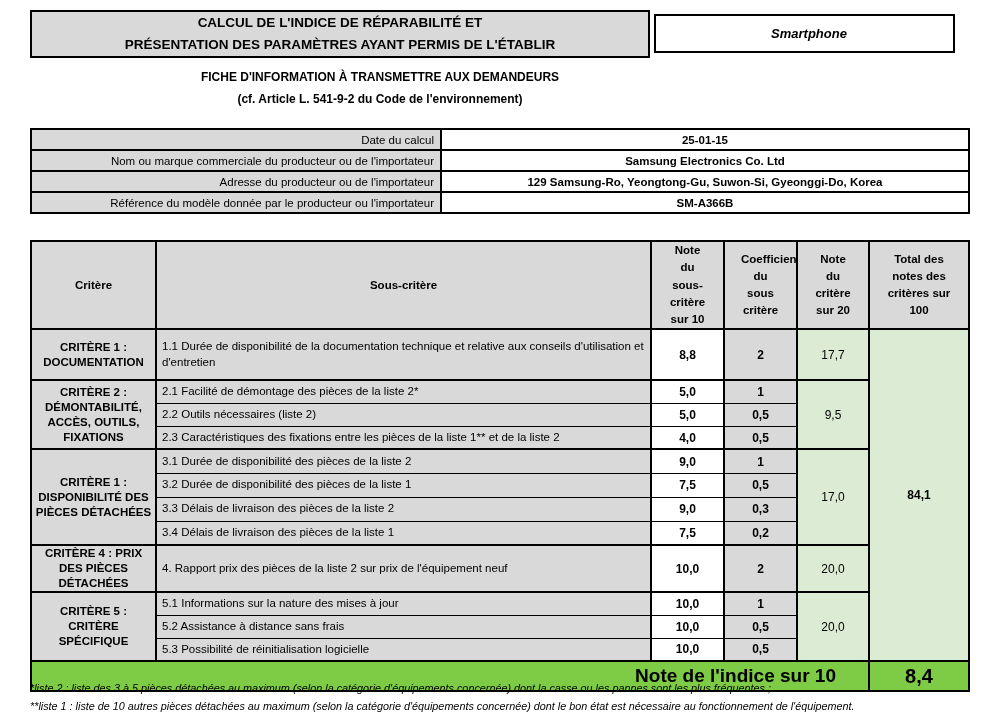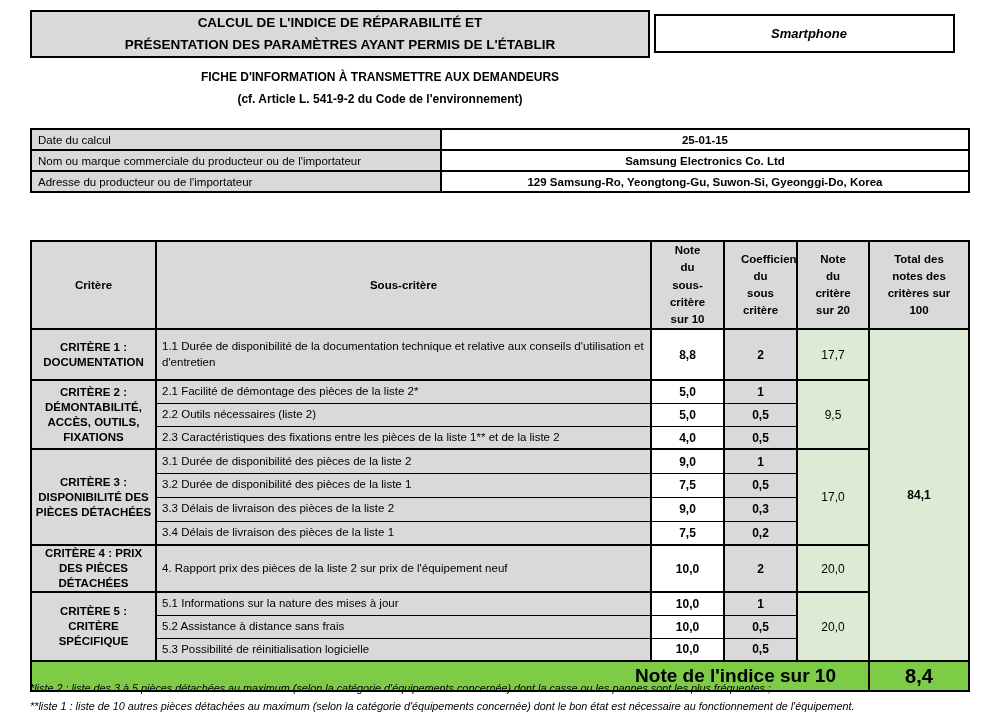--- a/index.html
+++ b/index.html
@@ -26,21 +26,21 @@
     position: absolute; left: 30px; top: 67px; width: 700px;
     text-align: center; font-weight: 700; font-size: 12px; line-height: 1.8;
   }
   table { border-collapse: collapse; table-layout: fixed; }
   .info-table {
     position: absolute; left: 30px; top: 128px; width: 938px;
     border: 2px solid #000;
   }
   .info-table td {
     border: 2px solid #000; height: 21px;
-    font-size: 11.5px; padding: 0 6px; overflow: hidden;
+    font-size: 11.5px; padding: 0 6px; overflow: hidden; text-align: right;
   }
   .info-table td.il { background: var(--gray, #d9d9d9); }
   .info-table td.iv { text-align: center; font-weight: 700; }
 
   .main-table {
     position: absolute; left: 30px; top: 240px; width: 938px;
     border: 2px solid #000;
   }
   .main-table th, .main-table td {
     border: 1px solid #000;
@@ -108,20 +108,24 @@
       <td class="iv">25-01-15</td>
     </tr>
     <tr>
       <td class="il">Nom ou marque commerciale du producteur ou de l'importateur</td>
       <td class="iv">Samsung Electronics Co. Ltd</td>
     </tr>
     <tr>
       <td class="il">Adresse du producteur ou de l'importateur</td>
       <td class="iv">129 Samsung-Ro, Yeongtong-Gu, Suwon-Si, Gyeonggi-Do, Korea</td>
     </tr>
+    <tr>
+      <td class="il">Référence du modèle donnée par le producteur ou l'importateur</td>
+      <td class="iv">SM-A366B</td>
+    </tr>
   </tbody>
 </table>
 
 <table class="main-table">
   <colgroup>
     <col style="width:125px">
       <col style="width:495px">
       <col style="width:73px">
     <col style="width:73px">
       <col style="width:72px">
@@ -160,21 +164,21 @@
       <td class="n10">5,0</td>
       <td class="coef">0,5</td>
     </tr>
     <tr class="r23">
       <td class="sub">2.3 Caractéristiques des fixations entre les pièces de la liste 1** et de la liste 2</td>
       <td class="n10">4,0</td>
       <td class="coef">0,5</td>
     </tr>
 
     <tr class="gb r24">
-      <td class="crit" rowspan="4">CRITÈRE 3 : DISPONIBILITÉ DES PIÈCES DÉTACHÉES</td>
+      <td class="crit" rowspan="4">CRITÈRE 1 : DISPONIBILITÉ DES PIÈCES DÉTACHÉES</td>
       <td class="sub">3.1 Durée de disponibilité des pièces de la liste 2</td>
       <td class="n10">9,0</td>
       <td class="coef">1</td>
       <td class="n20" rowspan="4">17,0</td>
     </tr>
     <tr class="r24">
       <td class="sub">3.2 Durée de disponibilité des pièces de la liste 1</td>
       <td class="n10">7,5</td>
       <td class="coef">0,5</td>
     </tr>

